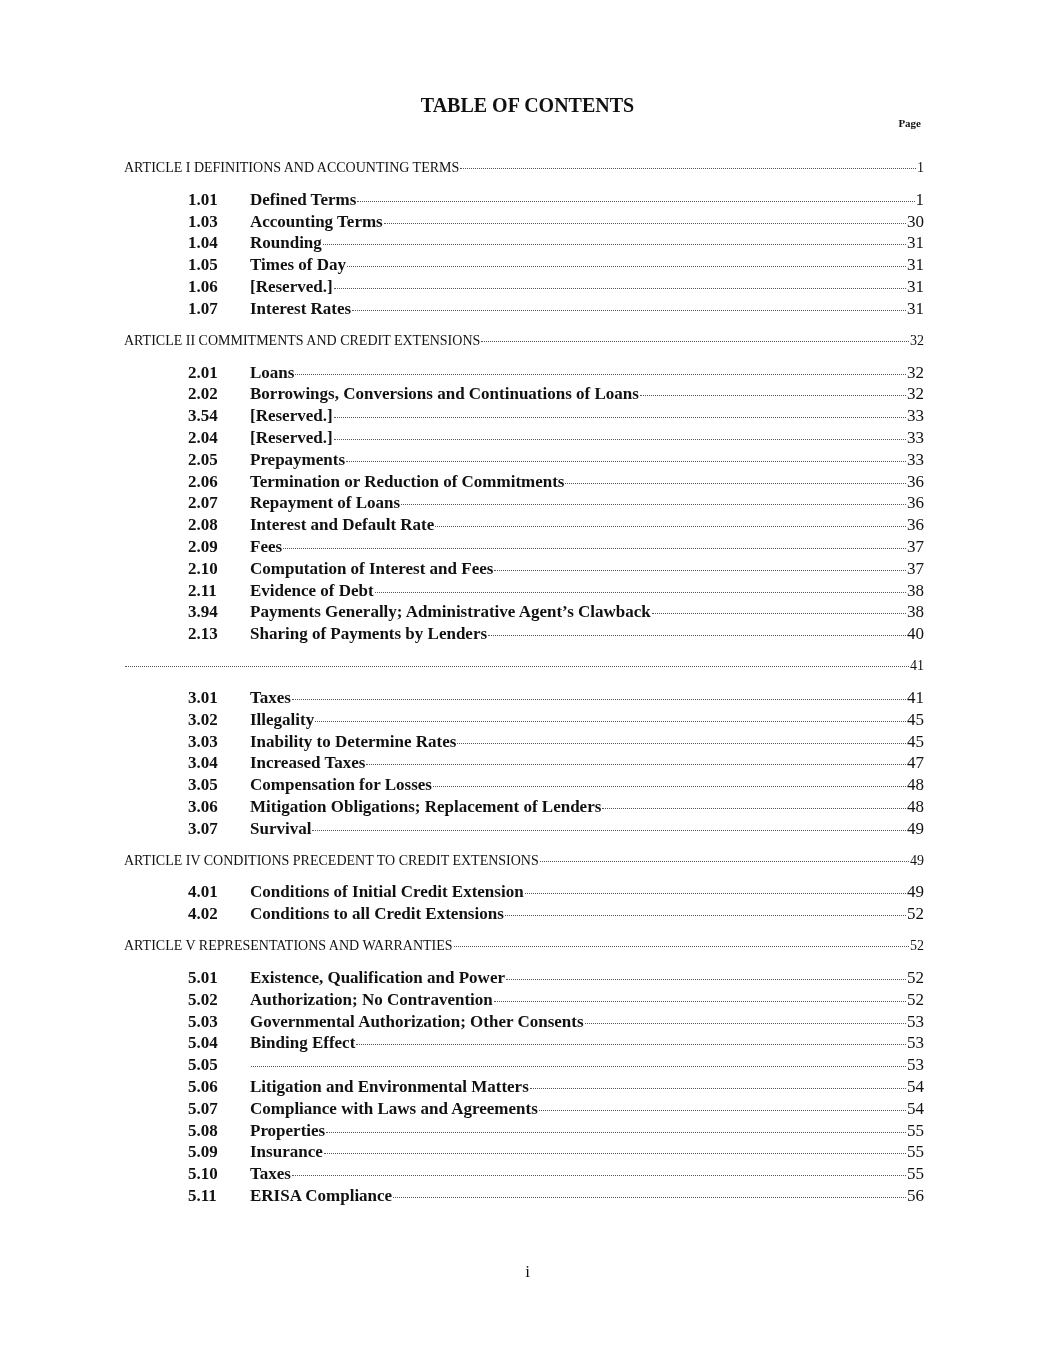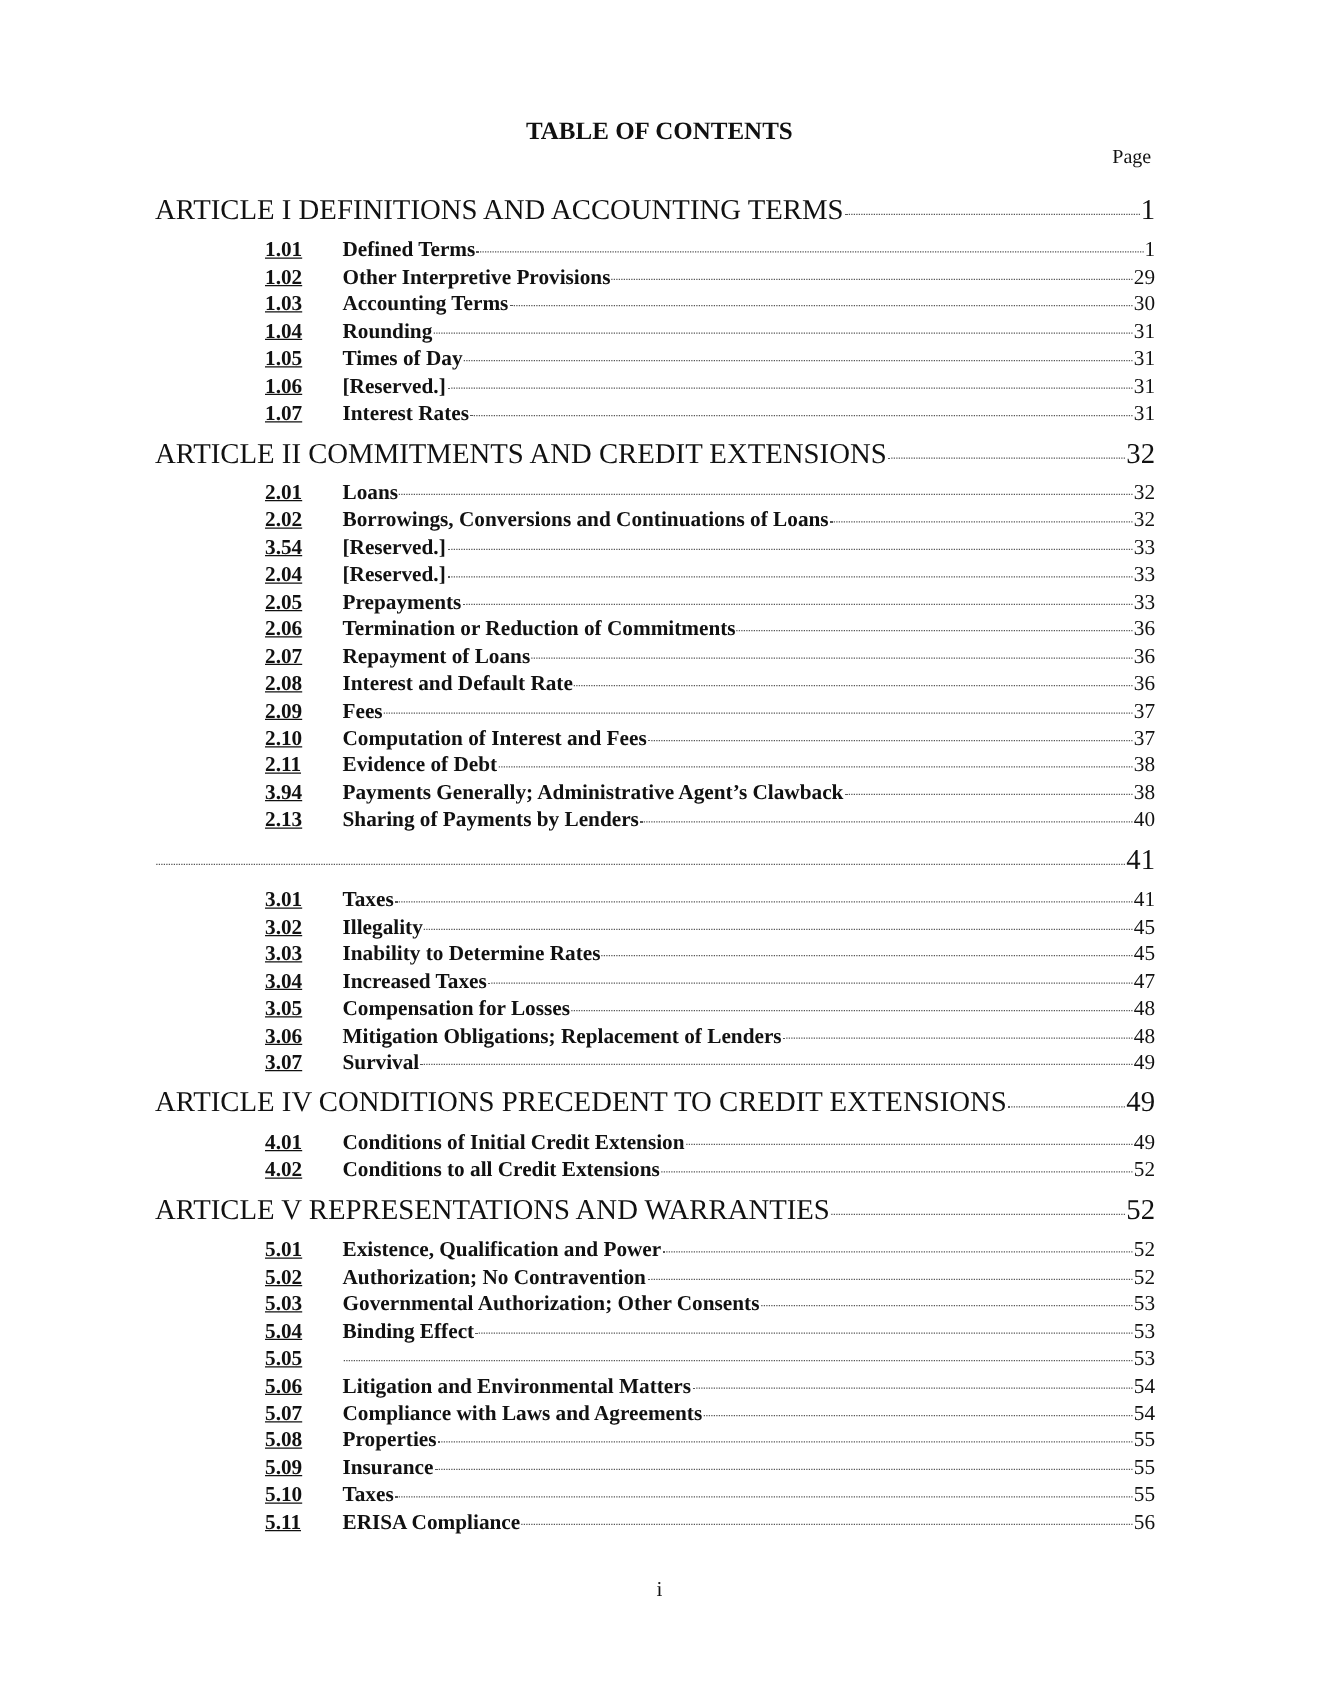--- a/index.html
+++ b/index.html
@@ -1,27 +1,27 @@
 <!DOCTYPE html>
 <html><head>
   <meta charset="utf-8">
   <style>
     html, body { margin: 0; padding: 0; background: #ffffff; }
     body { width: 1055px; height: 1365px; position: relative; overflow: hidden;
            font-family: "Liberation Serif", serif; color: #111; }
     .title { position: absolute; top: 94px; left: 0; width: 1055px; text-align: center;
              font-weight: bold; font-size: 20px; }
-    .page-hdr { position: absolute; top: 117px; right: 134px; font-weight: normal; font-size: 16px; }
+    .page-hdr { position: absolute; top: 117px; right: 134px; font-weight: bold; font-size: 11px; }
     #toc { position: absolute; top: 157px; left: 124px; width: 800px; }
-    .article { display: flex; align-items: baseline; font-size: 23px; height: 21.8px; line-height: 21.8px;
+    .article { display: flex; align-items: baseline; font-size: 14px; height: 21.8px; line-height: 21.8px;
                margin-top: 10.2px; margin-bottom: 10px; }
     .article:first-child { margin-top: 0; }
     .section { display: flex; align-items: baseline; font-size: 17px; height: 21.8px; line-height: 21.8px;
                font-weight: bold; }
-    .num { width: 62px; margin-left: 88px; flex: 0 0 auto; text-decoration: underline; }
+    .num { width: 62px; margin-left: 64px; flex: 0 0 auto; }
     .label { flex: 0 0 auto; white-space: nowrap; }
     .leader { flex: 1 1 auto; border-bottom: 1px dotted #555; margin: 0 1px; transform: translateY(-3px); height: 0; }
     .pg { flex: 0 0 auto; font-weight: normal; text-align: right; }
     .footer { position: absolute; top: 1262px; left: 0; width: 1055px; text-align: center; font-size: 17px; }
   </style>
 </head>
 <body>
 
 <div class="title">TABLE OF CONTENTS</div>
 <div class="page-hdr">Page</div>
@@ -32,26 +32,20 @@
       <span class="leader"></span>
       <span class="pg">1</span>
     </div>
     <div class="section">
       <span class="num">1.01</span>
       <span class="label">Defined Terms</span>
       <span class="leader"></span>
       <span class="pg">1</span>
     </div>
     <div class="section">
-      <span class="num">1.02</span>
-      <span class="label">Other Interpretive Provisions</span>
-      <span class="leader"></span>
-      <span class="pg">29</span>
-    </div>
-    <div class="section">
       <span class="num">1.03</span>
       <span class="label">Accounting Terms</span>
       <span class="leader"></span>
       <span class="pg">30</span>
     </div>
     <div class="section">
       <span class="num">1.04</span>
       <span class="label">Rounding</span>
       <span class="leader"></span>
       <span class="pg">31</span>

